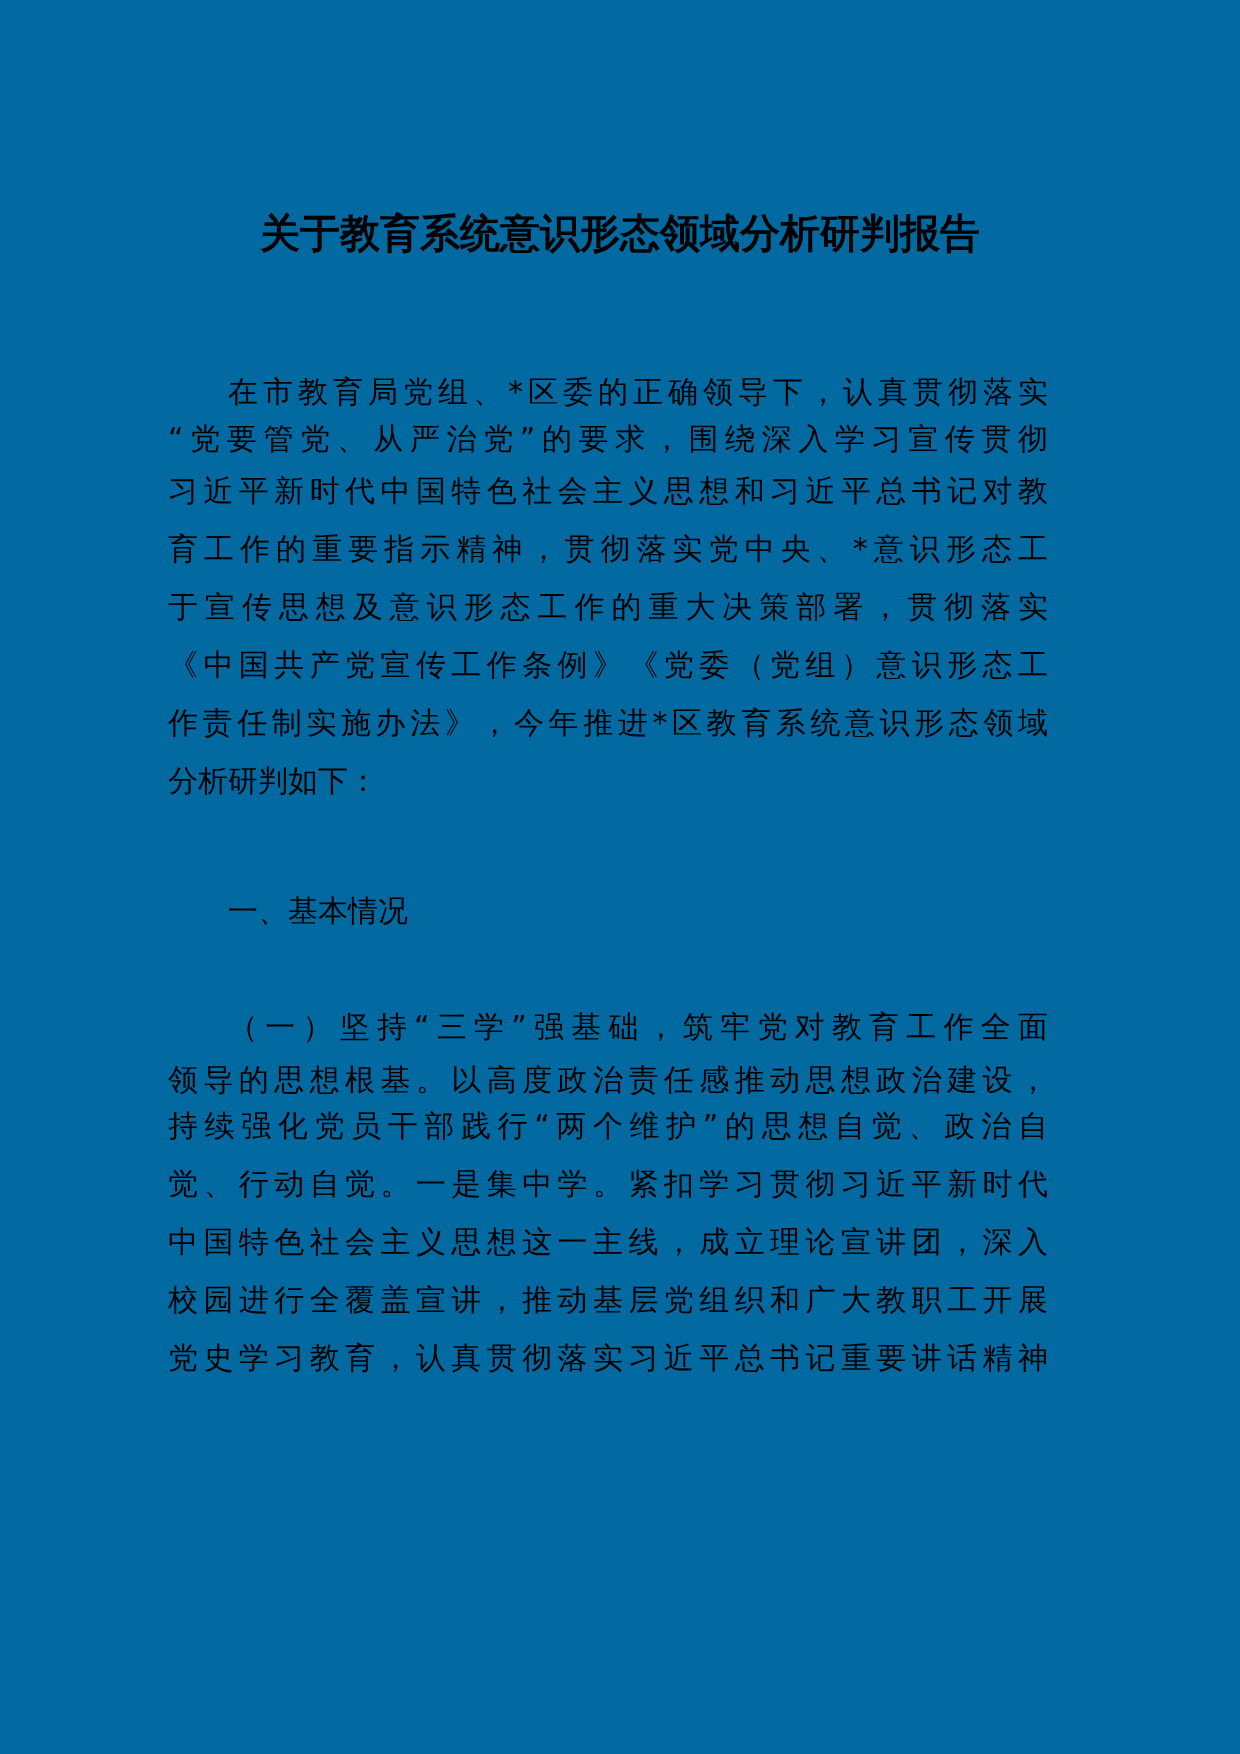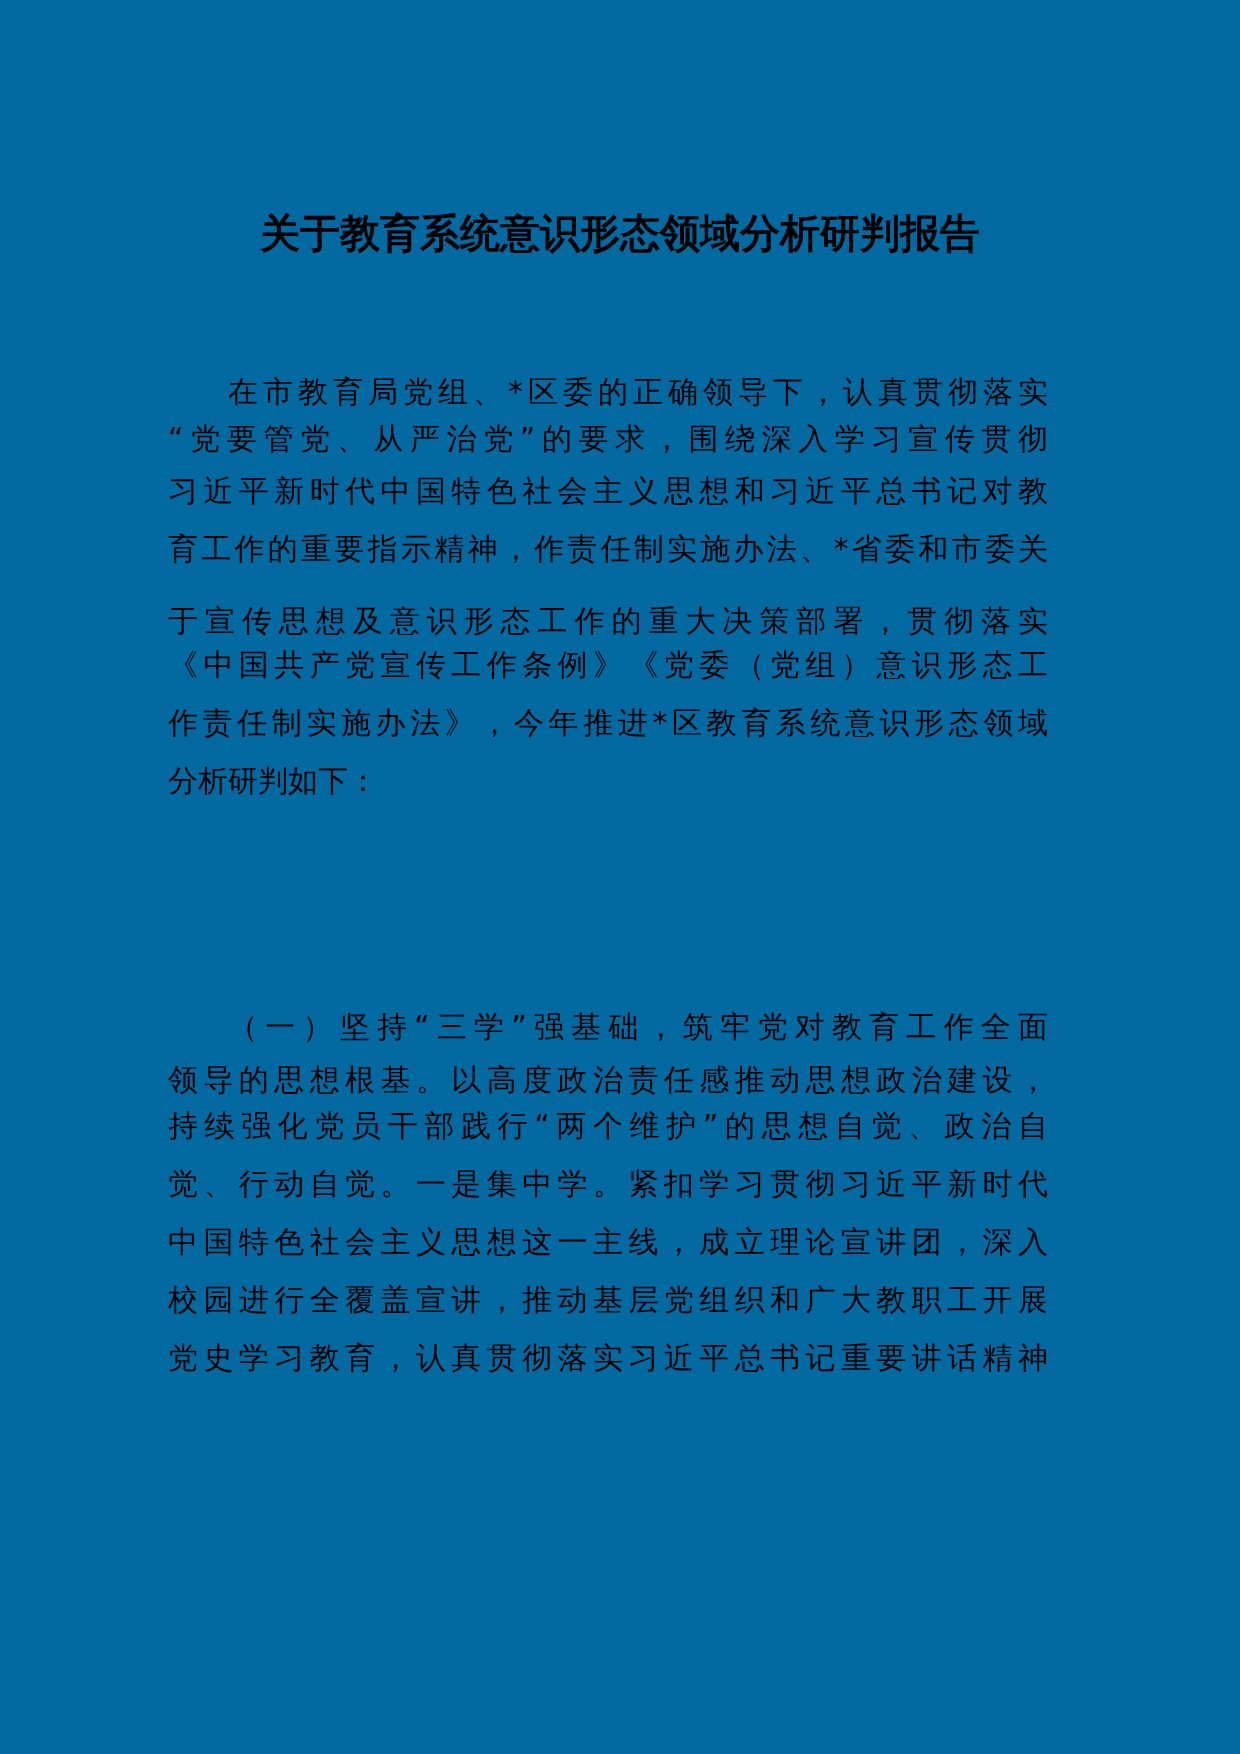--- a/index.html
+++ b/index.html
@@ -58,27 +58,28 @@
 <body>
 
 <div class="page">
 
   <h1 class="title">关于教育系统意识形态领域分析研判报告</h1>
 
   <div>
     <div class="line indent" style="top:355px;">在市教育局党组、*区委的正确领导下，认真贯彻落实</div>
     <div class="line" style="top:419px;">“党要管党、从严治党”的要求，围绕深入学习宣传贯彻</div>
     <div class="line" style="top:471px;">习近平新时代中国特色社会主义思想和习近平总书记对教</div>
-    <div class="line" style="top:529px;">育工作的重要指示精神，作责任制实施办法、*省委和市委关</div>
-    <div class="line" style="top:603px;font-family:Liberation Mono, monospace;">于宣传思想及意识形态工作的重大决策部署，贯彻落实</div>
+    <div class="line" style="top:529px;">育工作的重要指示精神，贯彻落实党中央、*意识形态工</div>
+    <div class="line" style="top:587px;">于宣传思想及意识形态工作的重大决策部署，贯彻落实</div>
     <div class="line" style="top:645px;">《中国共产党宣传工作条例》《党委（党组）意识形态工</div>
     <div class="line" style="top:703px;">作责任制实施办法》，今年推进*区教育系统意识形态领域</div>
     <div class="line last" style="top:761px;">分析研判如下：</div>
   </div>
 
+  <div class="line indent last" style="top:874px;">一、基本情况</div>
 
   <div>
     <div class="line indent" style="top:990px;">（一）坚持“三学”强基础，筑牢党对教育工作全面</div>
     <div class="line" style="top:1060px;">领导的思想根基。以高度政治责任感推动思想政治建设，</div>
     <div class="line" style="top:1106px;">持续强化党员干部践行“两个维护”的思想自觉、政治自</div>
     <div class="line" style="top:1164px;">觉、行动自觉。一是集中学。紧扣学习贯彻习近平新时代</div>
     <div class="line" style="top:1222px;">中国特色社会主义思想这一主线，成立理论宣讲团，深入</div>
     <div class="line" style="top:1280px;">校园进行全覆盖宣讲，推动基层党组织和广大教职工开展</div>
     <div class="line" style="top:1338px;">党史学习教育，认真贯彻落实习近平总书记重要讲话精神</div>
   </div>

